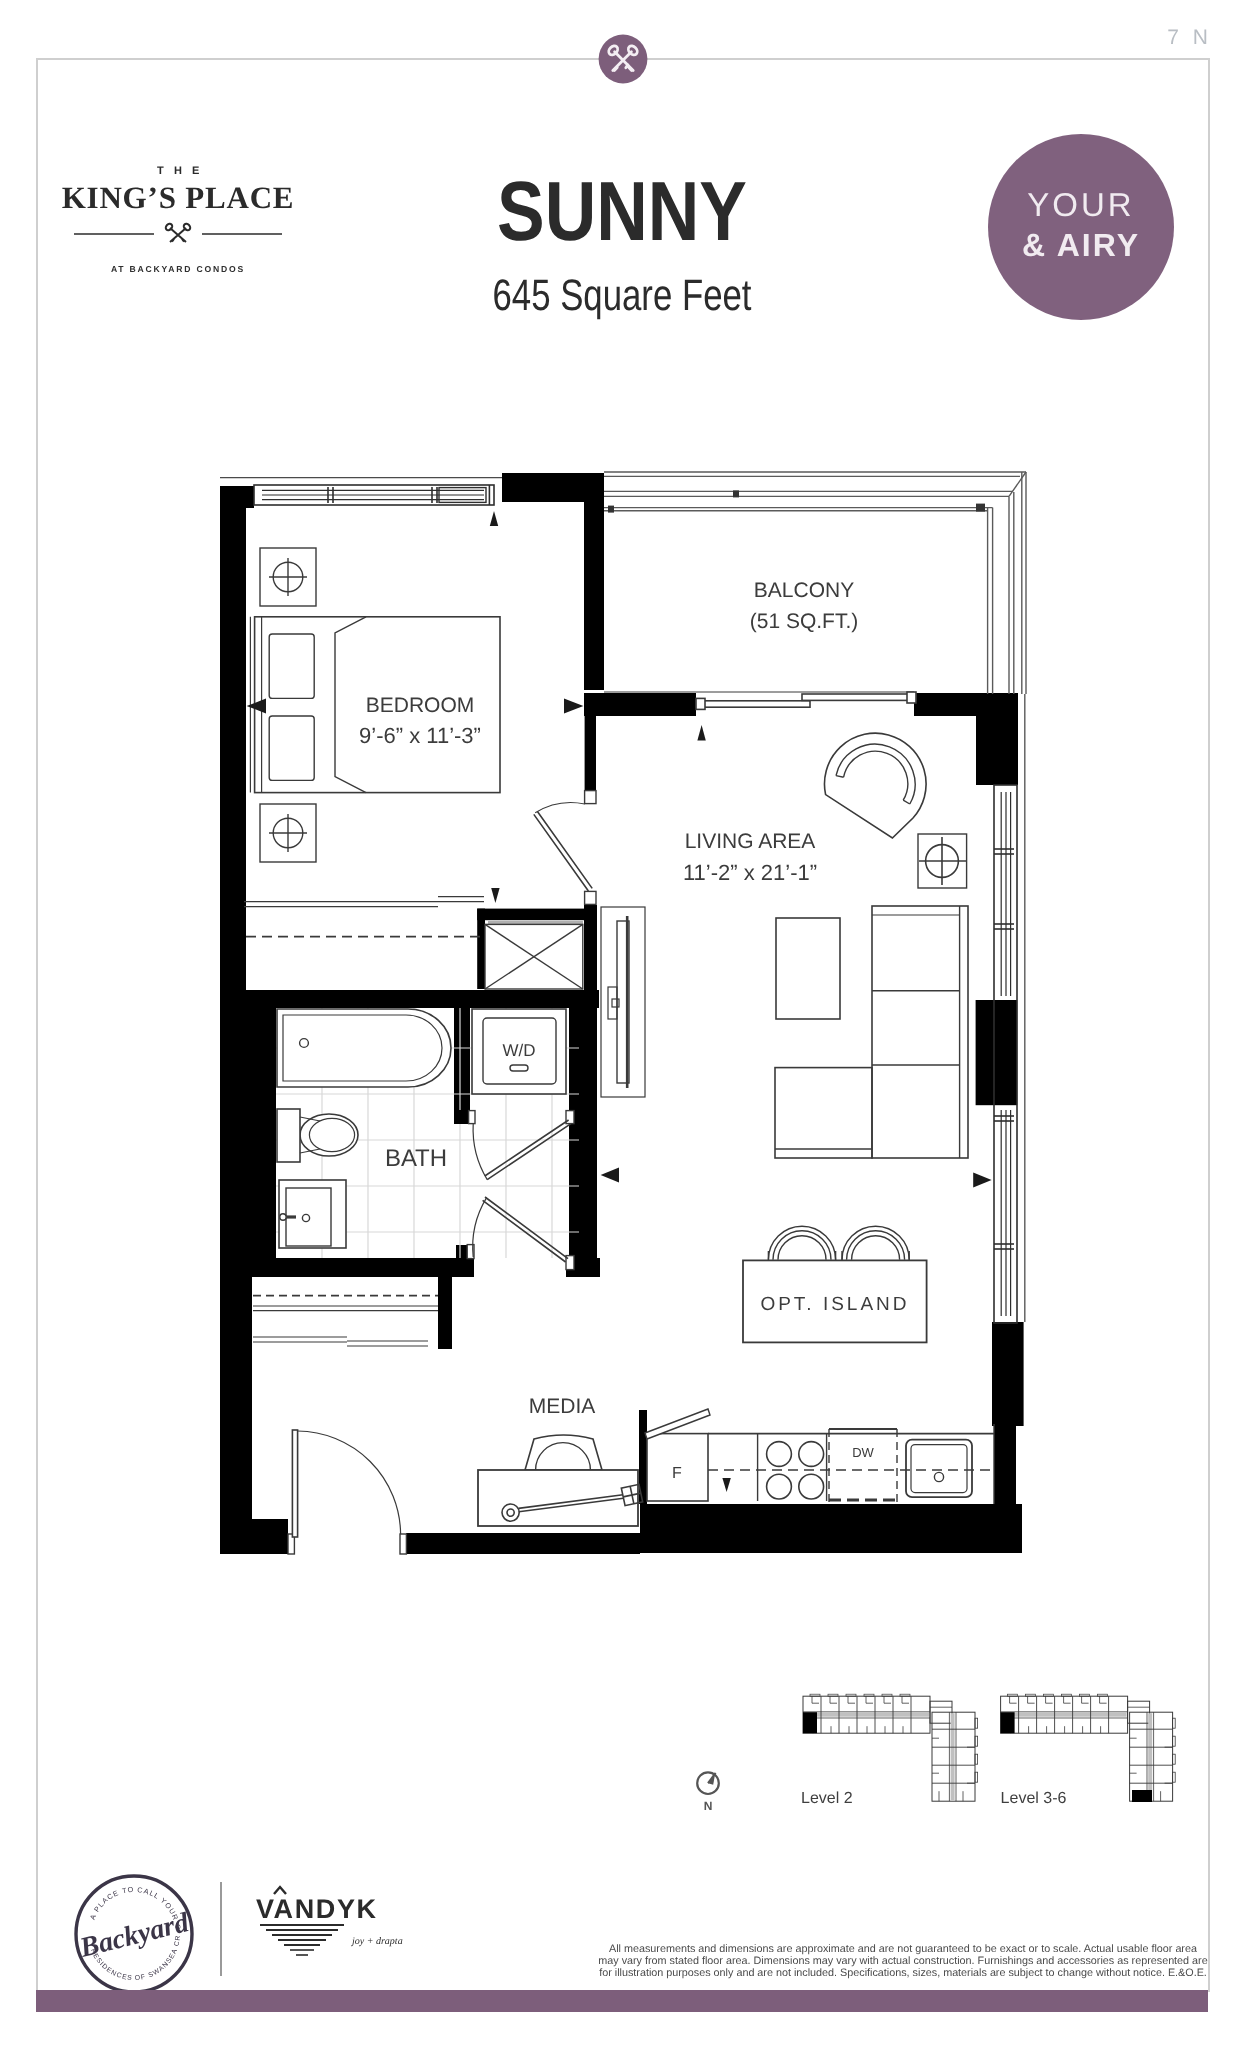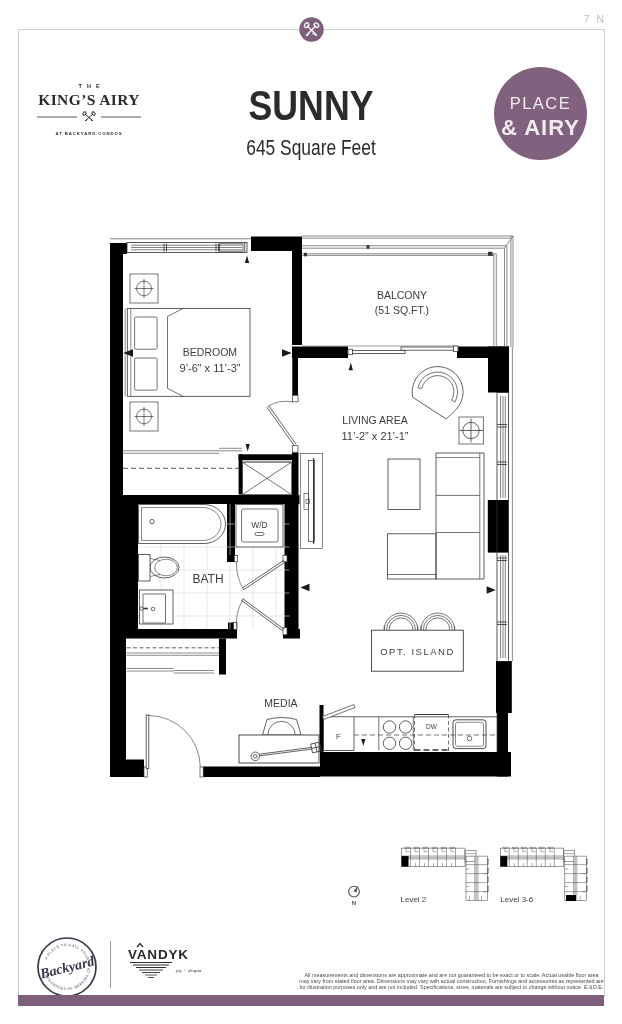--- a/index.html
+++ b/index.html
@@ -19,43 +19,43 @@
   <g stroke="#f4eef3" stroke-width="1.4" fill="none" stroke-linecap="round">
     <path d="M9.3,9.9 L18.6,19.2 M17.7,9.9 L8.4,19.2"></path>
     <ellipse cx="8.6" cy="9.2" rx="2.5" ry="1.9" transform="rotate(-45 8.6 9.2)"></ellipse>
     <ellipse cx="18.4" cy="9.2" rx="2.5" ry="1.9" transform="rotate(45 18.4 9.2)"></ellipse>
     <path d="M10.6,17.8 L9.2,19.2 M16.4,17.8 L17.8,19.2 M15.9,16.4 L14.9,17.9"></path>
   </g>
 </svg>
 
 <div class="abs" style="left:28px;top:83px;width:122px;text-align:center;color:#2b2b2b;">
   <div style="font-size:5.5px;font-weight:bold;letter-spacing:1.8px;text-indent:2px;">T H E</div>
-  <div style="font-family:'Liberation Serif',serif;font-weight:bold;font-size:15.5px;letter-spacing:0.4px;margin-top:2px;white-space:nowrap;">KING’S AIRY</div>
+  <div style="font-family:'Liberation Serif',serif;font-weight:bold;font-size:15.5px;letter-spacing:0.4px;margin-top:2px;white-space:nowrap;">KING’S PLACE</div>
   <svg width="104" height="14" viewBox="0 0 104 14" style="margin-top:1px;">
     <line x1="0" y1="7" x2="40" y2="7" stroke="#2b2b2b" stroke-width="0.8"></line>
     <line x1="64" y1="7" x2="104" y2="7" stroke="#2b2b2b" stroke-width="0.8"></line>
     <g stroke="#2b2b2b" stroke-width="1" fill="none">
       <path d="M48,4 L56,11 M56,4 L48,11"></path>
       <ellipse cx="47.5" cy="3.5" rx="1.8" ry="1.4" transform="rotate(-45 47.5 3.5)"></ellipse>
       <ellipse cx="56.5" cy="3.5" rx="1.8" ry="1.4" transform="rotate(45 56.5 3.5)"></ellipse>
       <path d="M50,9.5 L49,10.8 M54,9.5 L55,10.8"></path>
     </g>
   </svg>
   <div style="font-size:4.3px;font-weight:bold;letter-spacing:0.9px;margin-top:3px;color:#2f2f2f;">AT BACKYARD CONDOS</div>
 </div>
 
 
 <div class="abs" style="left:161px;top:82px;width:300px;text-align:center;font-size:42px;font-weight:bold;color:#2b2b2b;transform:scaleX(0.85);letter-spacing:0px;">SUNNY</div>
 
 <div class="abs" style="left:161px;top:135px;width:300px;text-align:center;font-size:22px;color:#2b2b2b;transform:scaleX(0.79);">645 Square Feet</div>
 
 
 <div class="abs" style="left:494px;top:67px;width:93px;height:93px;border-radius:50%;background:#80617e;color:#f1ebf0;text-align:center;">
-  <div style="font-size:16.5px;letter-spacing:1.5px;margin-top:27px;font-weight:400;">PLACE</div>
-  <div style="font-size:22px;letter-spacing:1px;font-weight:bold;margin-top:2px;">&amp; AIRY</div>
+  <div style="font-size:16.5px;letter-spacing:1.5px;margin-top:27px;font-weight:400;">YOUR</div>
+  <div style="font-size:16px;letter-spacing:1px;font-weight:bold;margin-top:2px;">&amp; AIRY</div>
 </div>
 
 <svg id="plan" class="abs" style="left:0;top:0;" width="622" height="1024" viewBox="0 0 622 1024">
 <defs>
 <g id="bldg" stroke="#3a3a3a" stroke-width="0.5" fill="none">
   <rect x="0" y="2.5" width="63.5" height="18.5"></rect>
   <line x1="1" y1="11.8" x2="63" y2="11.8" stroke="#c0c0c0" stroke-width="2"></line>
   <line x1="9" y1="2.5" x2="9" y2="21" stroke-width="0.45"></line>
           <line x1="18" y1="2.5" x2="18" y2="21" stroke-width="0.45"></line>
           <line x1="27" y1="2.5" x2="27" y2="21" stroke-width="0.45"></line>

